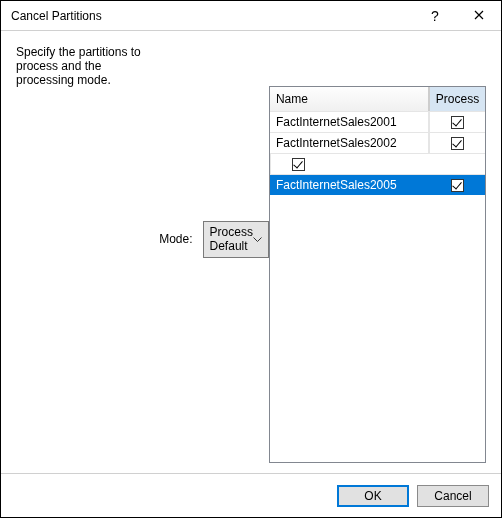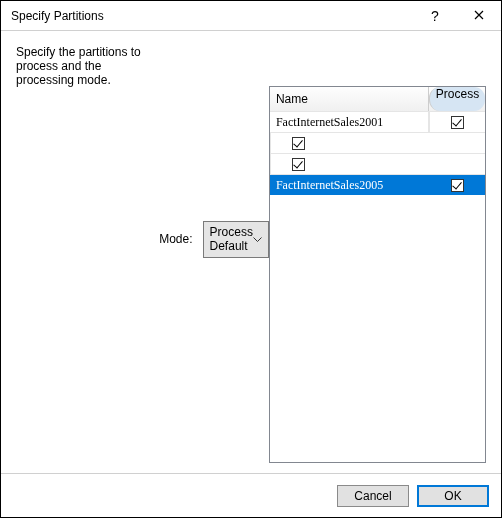--- a/index.html
+++ b/index.html
@@ -79,39 +79,37 @@
   .col-name {
     flex: 1;
     border-right: 1px solid #cdcdcd;
     display: flex;
     align-items: center;
     padding-left: 6px;
   }
   .col-process {
     width: 56px;
     display: flex;
-    align-items: flex-start;
+    align-items: center;
     justify-content: center;
     background: #d6e5f3;
     border-left: 1px solid #cdcdcd;
-    border-radius: 11px;
   }
   .grid-body .row {
     display: flex;
     height: 21px;
     border-top: 1px solid #e5e5e5;
     align-items: stretch;
   }
   .grid-body .cell-name {
     flex: 1;
     border-right: 1px solid #e5e5e5;
     display: flex;
     align-items: center;
     padding-left: 6px;
-    font-family: Liberation Serif, serif;
   }
   .grid-body .cell-process {
     width: 56px;
     display: flex;
     align-items: center;
     justify-content: center;
     border-left: 1px solid #e5e5e5;
   }
   .row.selected {
     background: #0078d7;
@@ -159,21 +157,21 @@
   }
   .btn-footer.primary {
     border: 1px solid #0078d7;
     box-shadow: inset 0 0 0 1px #0078d7;
   }
 </style>
 </head>
 <body>
 
 <div class="titlebar">
-  <span class="title">Specify Partitions</span>
+  <span class="title">Cancel Partitions</span>
   <div class="btn">
     <span>?</span>
   </div>
   <div class="btn">
     <span style="font-size:12px;">
       <svg width="10" height="10" viewBox="0 0 10 10">
           <path d="M1 1 L9 9 M9 1 L1 9" stroke="#000" stroke-width="1.2"></path>
         </svg>
     </span>
   </div>
@@ -206,20 +204,23 @@
     <div class="grid-body" id="grid-body">
         <div class="row">
           <div class="cell-name">
             <span>FactInternetSales2001</span>
           </div>
           <div class="cell-process">
             <div class="chk checked"></div>
           </div>
         </div>
         <div class="row">
+          <div class="cell-name">
+            <span>FactInternetSales2002</span>
+          </div>
           <div class="cell-process">
             <div class="chk checked"></div>
           </div>
         </div>
         <div class="row">
           <div class="cell-process">
             <div class="chk checked"></div>
           </div>
         </div>
         <div class="row selected">
@@ -228,19 +229,19 @@
           </div>
           <div class="cell-process">
             <div class="chk checked"></div>
           </div>
         </div>
       </div>
   </div>
 </div>
 
 <div class="footer">
+  <div class="btn-footer primary">
+    <span>OK</span>
+  </div>
   <div class="btn-footer">
     <span>Cancel</span>
   </div>
-  <div class="btn-footer primary">
-    <span>OK</span>
-  </div>
 </div>
 
 </body></html>

